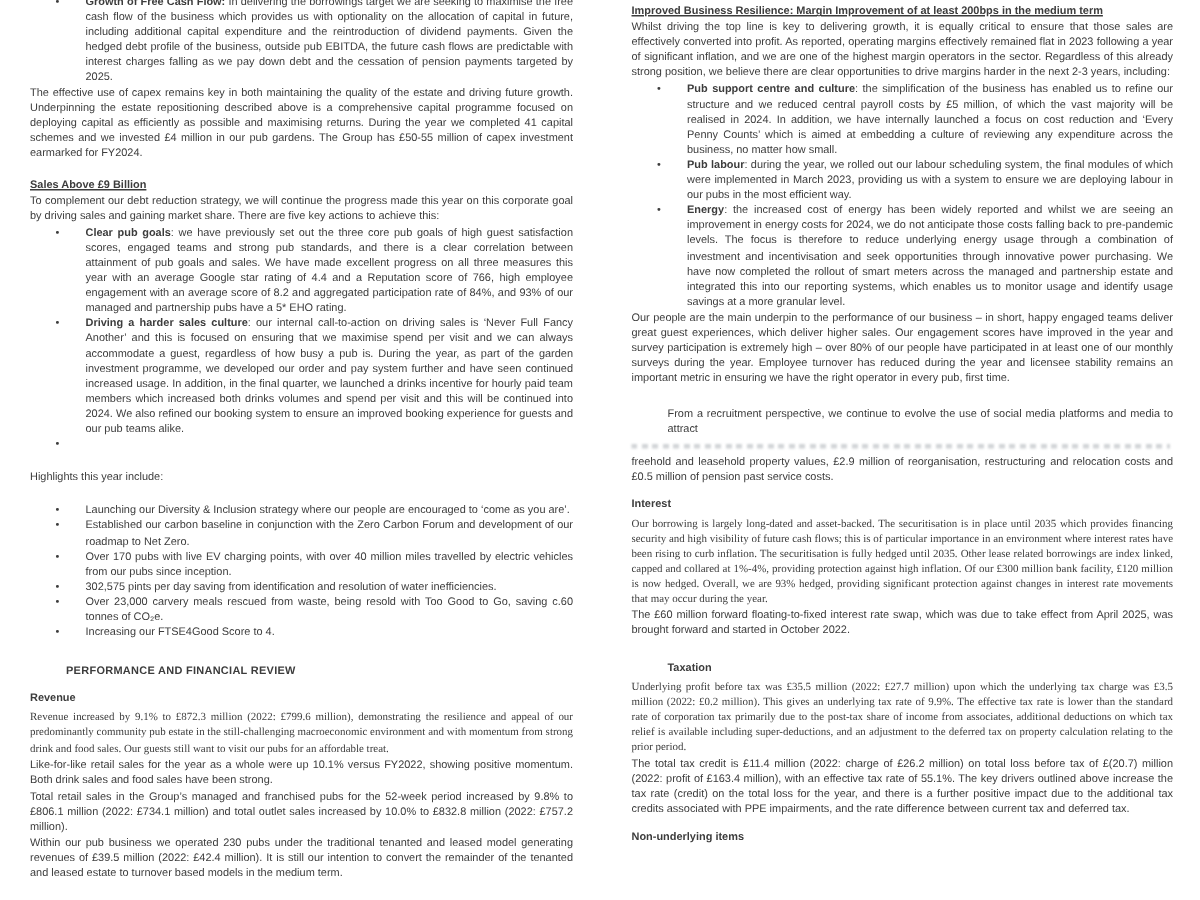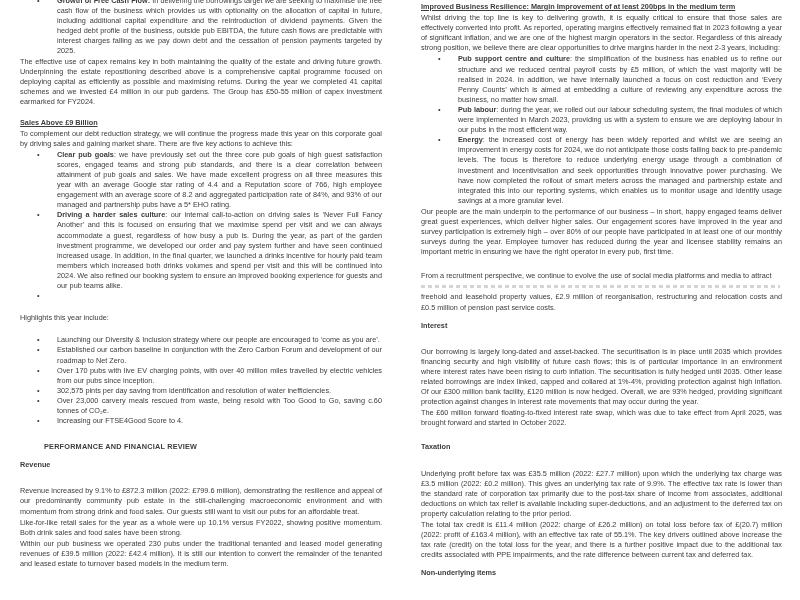--- a/index.html
+++ b/index.html
@@ -16,28 +16,28 @@
   }
   .col{position:absolute;top:0;}
   .col-left{left:20px;width:362px;}
   .col-right{left:421px;width:361px;top:2px;}
   .block{margin-top:1px;}
   .col > :first-child{margin-top:0;}
   .paragraph{text-align:justify;}
   .h-underline{font-weight:bold;text-decoration:underline;margin-top:10px;}
   .h-caps{font-weight:bold;margin-top:16px;letter-spacing:0.2px;margin-left:24px;}
   .subheading{font-weight:bold;margin-top:8px;}
-  .subheading + .paragraph{margin-top:16px;}
+  .subheading + .paragraph{margin-top:3px;font-family:Liberation Serif, serif;}
   .bullet{display:flex;}
   .bullet + .bullet{margin-top:0;}
   .marker{flex:0 0 20px;padding-left:17px;}
   .btext{flex:1;text-align:justify;}
   .lead{font-weight:bold;}
   .gap-md{margin-top:12px !important;}
-  .gap-lg{margin-top:14px !important;}
+  .gap-lg{margin-top:14px !important;margin-left:24px;}
   .clip-top{margin-top:-4.5px !important;}
   .seam{position:relative;height:8px;margin-top:2px;}
   .seam + .paragraph{margin-top:1px;}
   .seam-line{
     position:absolute;left:0;right:2px;top:2px;height:3px;
     background:repeating-linear-gradient(90deg,#9aa0a6 0px,#9aa0a6 4px,transparent 4px,transparent 7px);
     opacity:.45;filter:blur(0.7px);
   }
 </style>
 </head>
@@ -85,20 +85,21 @@
         <span class="btext"><span>Over 23,000 carvery meals rescued from waste, being resold with Too Good to Go, saving c.60 tonnes of CO₂e.</span></span>
       </div>
       <div class="block bullet">
         <span class="marker">•</span>
         <span class="btext"><span>Increasing our FTSE4Good Score to 4.</span></span>
       </div>
       <div class="block h-caps">PERFORMANCE AND FINANCIAL REVIEW</div>
       <div class="block subheading">Revenue</div>
       <div class="block paragraph">Revenue increased by 9.1% to £872.3 million (2022: £799.6 million), demonstrating the resilience and appeal of our predominantly community pub estate in the still-challenging macroeconomic environment and with momentum from strong drink and food sales.  Our guests still want to visit our pubs for an affordable treat.</div>
       <div class="block paragraph">Like-for-like retail sales for the year as a whole were up 10.1% versus FY2022, showing positive momentum. Both drink sales and food sales have been strong.</div>
+      <div class="block paragraph">Total retail sales in the Group’s managed and franchised pubs for the 52-week period increased by 9.8% to £806.1 million (2022: £734.1 million) and total outlet sales increased by 10.0% to £832.8 million (2022: £757.2 million).</div>
       <div class="block paragraph">Within our pub business we operated 230 pubs under the traditional tenanted and leased model generating revenues of £39.5 million (2022: £42.4 million). It is still our intention to convert the remainder of the tenanted and leased estate to turnover based models in the medium term.</div>
     </div>
   <div class="col col-right">
       <div class="block h-underline">Improved Business Resilience:  Margin Improvement of at least 200bps in the medium term</div>
       <div class="block paragraph">Whilst driving the top line is key to delivering growth, it is equally critical to ensure that those sales are effectively converted into profit. As reported, operating margins effectively remained flat in 2023 following a year of significant inflation, and we are one of the highest margin operators in the sector.  Regardless of this already strong position, we believe there are clear opportunities to drive margins harder in the next 2-3 years, including:</div>
       <div class="block bullet">
         <span class="marker">•</span>
         <span class="btext"><span class="lead">Pub support centre and culture</span><span>: the simplification of the business has enabled us to refine our structure and we reduced central payroll costs by £5 million, of which the vast majority will be realised in 2024. In addition, we have internally launched a focus on cost reduction and ‘Every Penny Counts’ which is aimed at embedding a culture of reviewing any expenditure across the business, no matter how small.</span></span>
       </div>
       <div class="block bullet">

